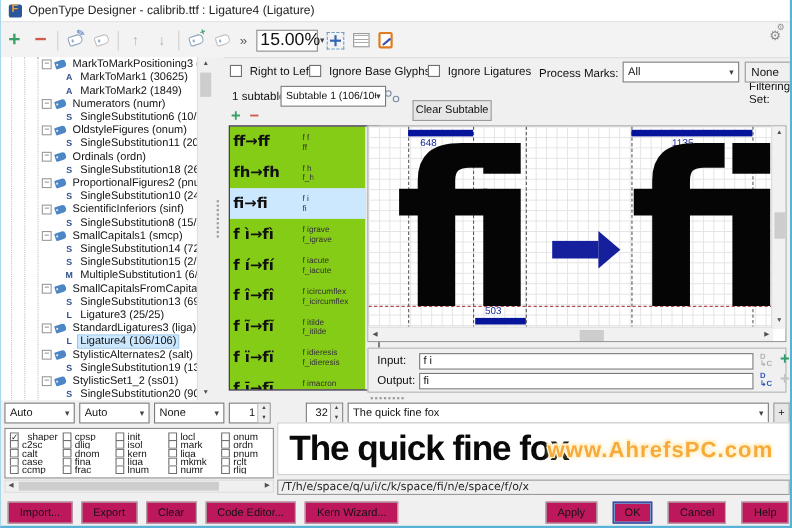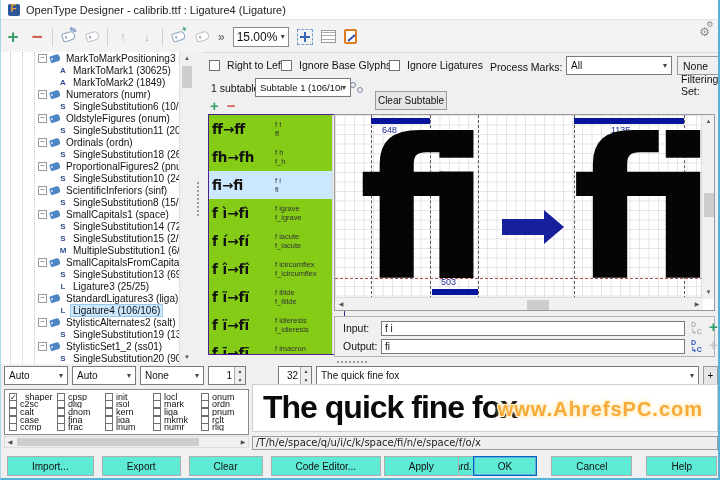--- a/index.html
+++ b/index.html
@@ -22,21 +22,21 @@
   .minus{color:#d05a4e;font-size:19px;font-weight:bold;}
   .vsep{width:1px;height:18px;background:#d2d2d2;margin:0 3px;}
   .tag{width:13px;height:9px;border:1.5px solid #8aa6c0;border-radius:2px 4px 4px 2px;transform:rotate(-18deg);position:relative;background:#fff;}
   .tag.gray{border-color:#c0c0c0;}
   .tag::before{content:"";position:absolute;left:1.5px;top:2px;width:2.5px;height:2.5px;border-radius:50%;background:#9ab0c8;}
   .tag .pencil{position:absolute;right:-5px;top:-6px;font-size:9px;color:#3565b5;}
   .tag .addmark{position:absolute;right:-5px;top:-7px;font-size:9px;color:#3aa06a;font-weight:bold;}
   .arr{font-size:13px;color:#b8b8b8;font-weight:bold;}
   .chev{color:#555;font-size:12px;margin:0 4px;}
   .zoombox{width:56px;height:20px;background:#fff;border:1px solid #8a8a8a;display:flex;align-items:center;padding:0 3px;margin:0 4px;}
-  .zoombox .val{flex:1;font-size:12px;}
+  .zoombox .val{flex:1;font-size:16px;}
   .dd{color:#444;font-size:8px;}
   .fiticon{width:16px;height:16px;border:1px dashed #6f9cc9;position:relative;margin:0 4px;}
   .fiticon::before{content:"";position:absolute;left:2px;top:6.5px;width:10px;height:1.5px;background:#3565b5;}
   .fiticon::after{content:"";position:absolute;left:6.5px;top:2px;width:1.5px;height:10px;background:#3565b5;}
   .gridicon{width:15px;height:13px;border:1px solid #9a9a9a;margin:0 4px;
     background:repeating-linear-gradient(0deg,#fff 0 2.5px,#aaa 2.5px 3.5px),repeating-linear-gradient(90deg,#fff 0 3px,#aaa 3px 4px);}
   .pageicon{width:13px;height:15px;border:2px solid #e07b20;border-radius:2px;position:relative;margin:0 4px;background:#fff;}
   .pageicon::after{content:"";position:absolute;left:1px;top:6px;width:9px;height:2px;background:#3550b5;transform:rotate(-40deg);}
   .gears{position:absolute;right:8px;top:25px;color:#8a8a8a;font-size:12px;}
   .gears::after{content:"⚙";position:absolute;left:7px;top:-5px;font-size:8px;}
@@ -121,21 +121,21 @@
   .hscroll{position:absolute;left:3px;top:72px;width:245px;height:12px;background:#f0f0f0;border:1px solid #dcdcdc;}
   .preview{position:absolute;left:251px;top:20px;width:466px;height:48px;background:#fff;border:1px solid #cfcfcf;}
   .bigtext{position:absolute;left:10px;top:4px;font-weight:bold;font-size:32px;color:#0a0a0a;letter-spacing:-1px;}
   .watermark{position:absolute;right:14px;top:13px;font-weight:bold;font-size:20px;letter-spacing:1px;color:#f7a93a;
      text-shadow:-1px -1px 0 #fff3cf,1px -1px 0 #fff3cf,-1px 1px 0 #fff3cf,1px 1px 0 #fff3cf,0 0 6px #ffdf9e;}
   .glyphstr{position:absolute;left:251px;top:72px;width:466px;height:14px;background:#efefef;border:1px solid #9a9a9a;
      font-size:10px;line-height:12px;padding:0 3px;color:#222;font-family:"DejaVu Sans",sans-serif;}
 
   
   .footer{position:absolute;left:0;top:456px;width:720px;height:22px;}
-  .btn{background:#5eead4;border:1px solid #adadad;height:20px;font-family:"Liberation Sans",sans-serif;font-size:10px;color:#111;padding:0 24px;}
+  .btn{background:#be185d;border:1px solid #adadad;height:20px;font-family:"Liberation Sans",sans-serif;font-size:10px;color:#111;padding:0 10px;}
   .btn.focus{border:1px solid #0067c0;box-shadow:0 0 0 1px #66a8dc inset;}
   .lbtns{position:absolute;left:6px;top:0;display:flex;gap:8px;}
   .rbtns{position:absolute;right:4px;top:0;display:flex;gap:14px;}
 </style>
 </head>
 <body>
 
 <div class="win">
 
   <div class="titlebar">
@@ -236,21 +236,21 @@
         <span class="tagicon"></span>
         <span class="tlabel">ScientificInferiors (sinf)</span>
       </div>
       <div class="trow lv1">
         <span class="licon">S</span>
         <span class="tlabel">SingleSubstitution8 (15/15)</span>
       </div>
       <div class="trow lv0">
         <span class="expander">−</span>
         <span class="tagicon"></span>
-        <span class="tlabel">SmallCapitals1 (space)</span>
+        <span class="tlabel">SmallCapitals1 (smcp)</span>
       </div>
       <div class="trow lv1">
         <span class="licon">S</span>
         <span class="tlabel">SingleSubstitution14 (721/721)</span>
       </div>
       <div class="trow lv1">
         <span class="licon">S</span>
         <span class="tlabel">SingleSubstitution15 (2/2)</span>
       </div>
       <div class="trow lv1">

